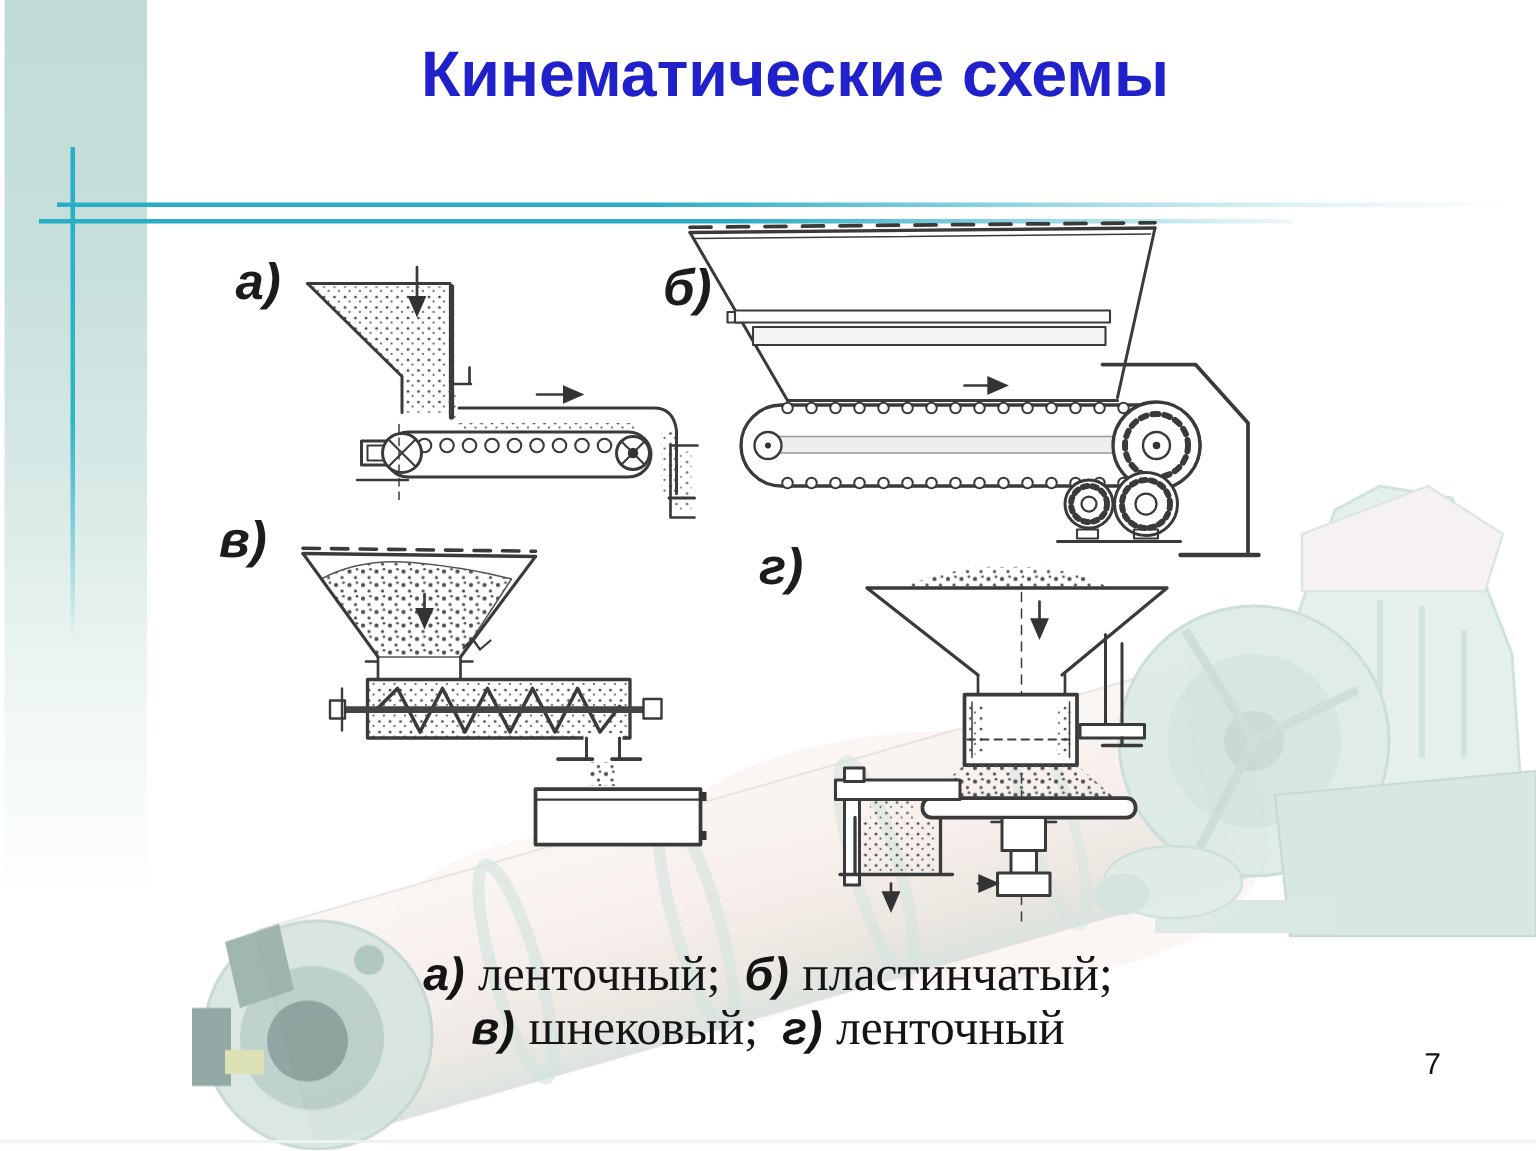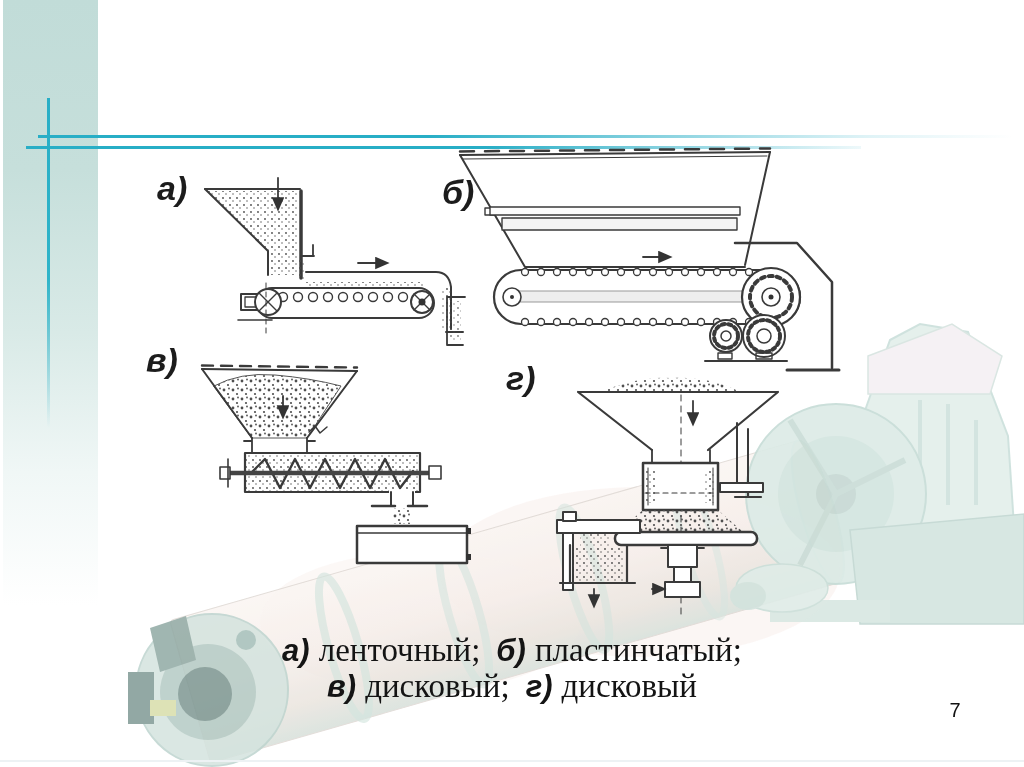--- a/index.html
+++ b/index.html
@@ -97,20 +97,21 @@
   </g>
 </svg>
 
 <div class="band"></div>
 <div class="vline"></div>
 <div class="hline1"></div>
 <div class="hline2"></div>
 <div class="bottomline"></div>
 
 <div class="title">
+  <div>Кинематические схемы</div>
 </div>
 
 <svg class="abs" style="left:200px;top:175px" width="270" height="170" viewBox="0 0 270 170">
   <g stroke="#3a3a3a" stroke-width="2" fill="none" stroke-linejoin="round" stroke-linecap="round">
     <polygon points="7,16 99,16 99,100 69,100 69,78" fill="url(#stip)" stroke="none"></polygon>
     <path d="M5,14 H100"></path>
     <path d="M5,14 L68,76 V100"></path>
     <path d="M101,16 V103" stroke-width="3.5"></path>
     <path d="M78,3 V33" marker-end="url(#arr)" stroke-width="1.8"></path>
     <path d="M101,81 H114 M113,70 V81" stroke-width="1.8"></path>
@@ -271,16 +272,16 @@
 
 <div id="lblA" class="figlabel">а)</div>
 <div id="lblB" class="figlabel">б)</div>
 <div id="lblV" class="figlabel">в)</div>
 <div id="lblG" class="figlabel">г)</div>
 
 <div class="caption cap1">
   <span class="cap-seg"><span class="cap-label">а)</span><span>ленточный;</span></span><span class="cap-seg"><span class="cap-label">б)</span><span>пластинчатый;</span></span>
 </div>
 <div class="caption cap2">
-  <span class="cap-seg"><span class="cap-label">в)</span><span>дисковый;</span></span><span class="cap-seg"><span class="cap-label">г)</span><span>дисковый</span></span>
+  <span class="cap-seg"><span class="cap-label">в)</span><span>шнековый;</span></span><span class="cap-seg"><span class="cap-label">г)</span><span>ленточный</span></span>
 </div>
 
 <div class="pagenum">7</div>
 
 </body></html>

